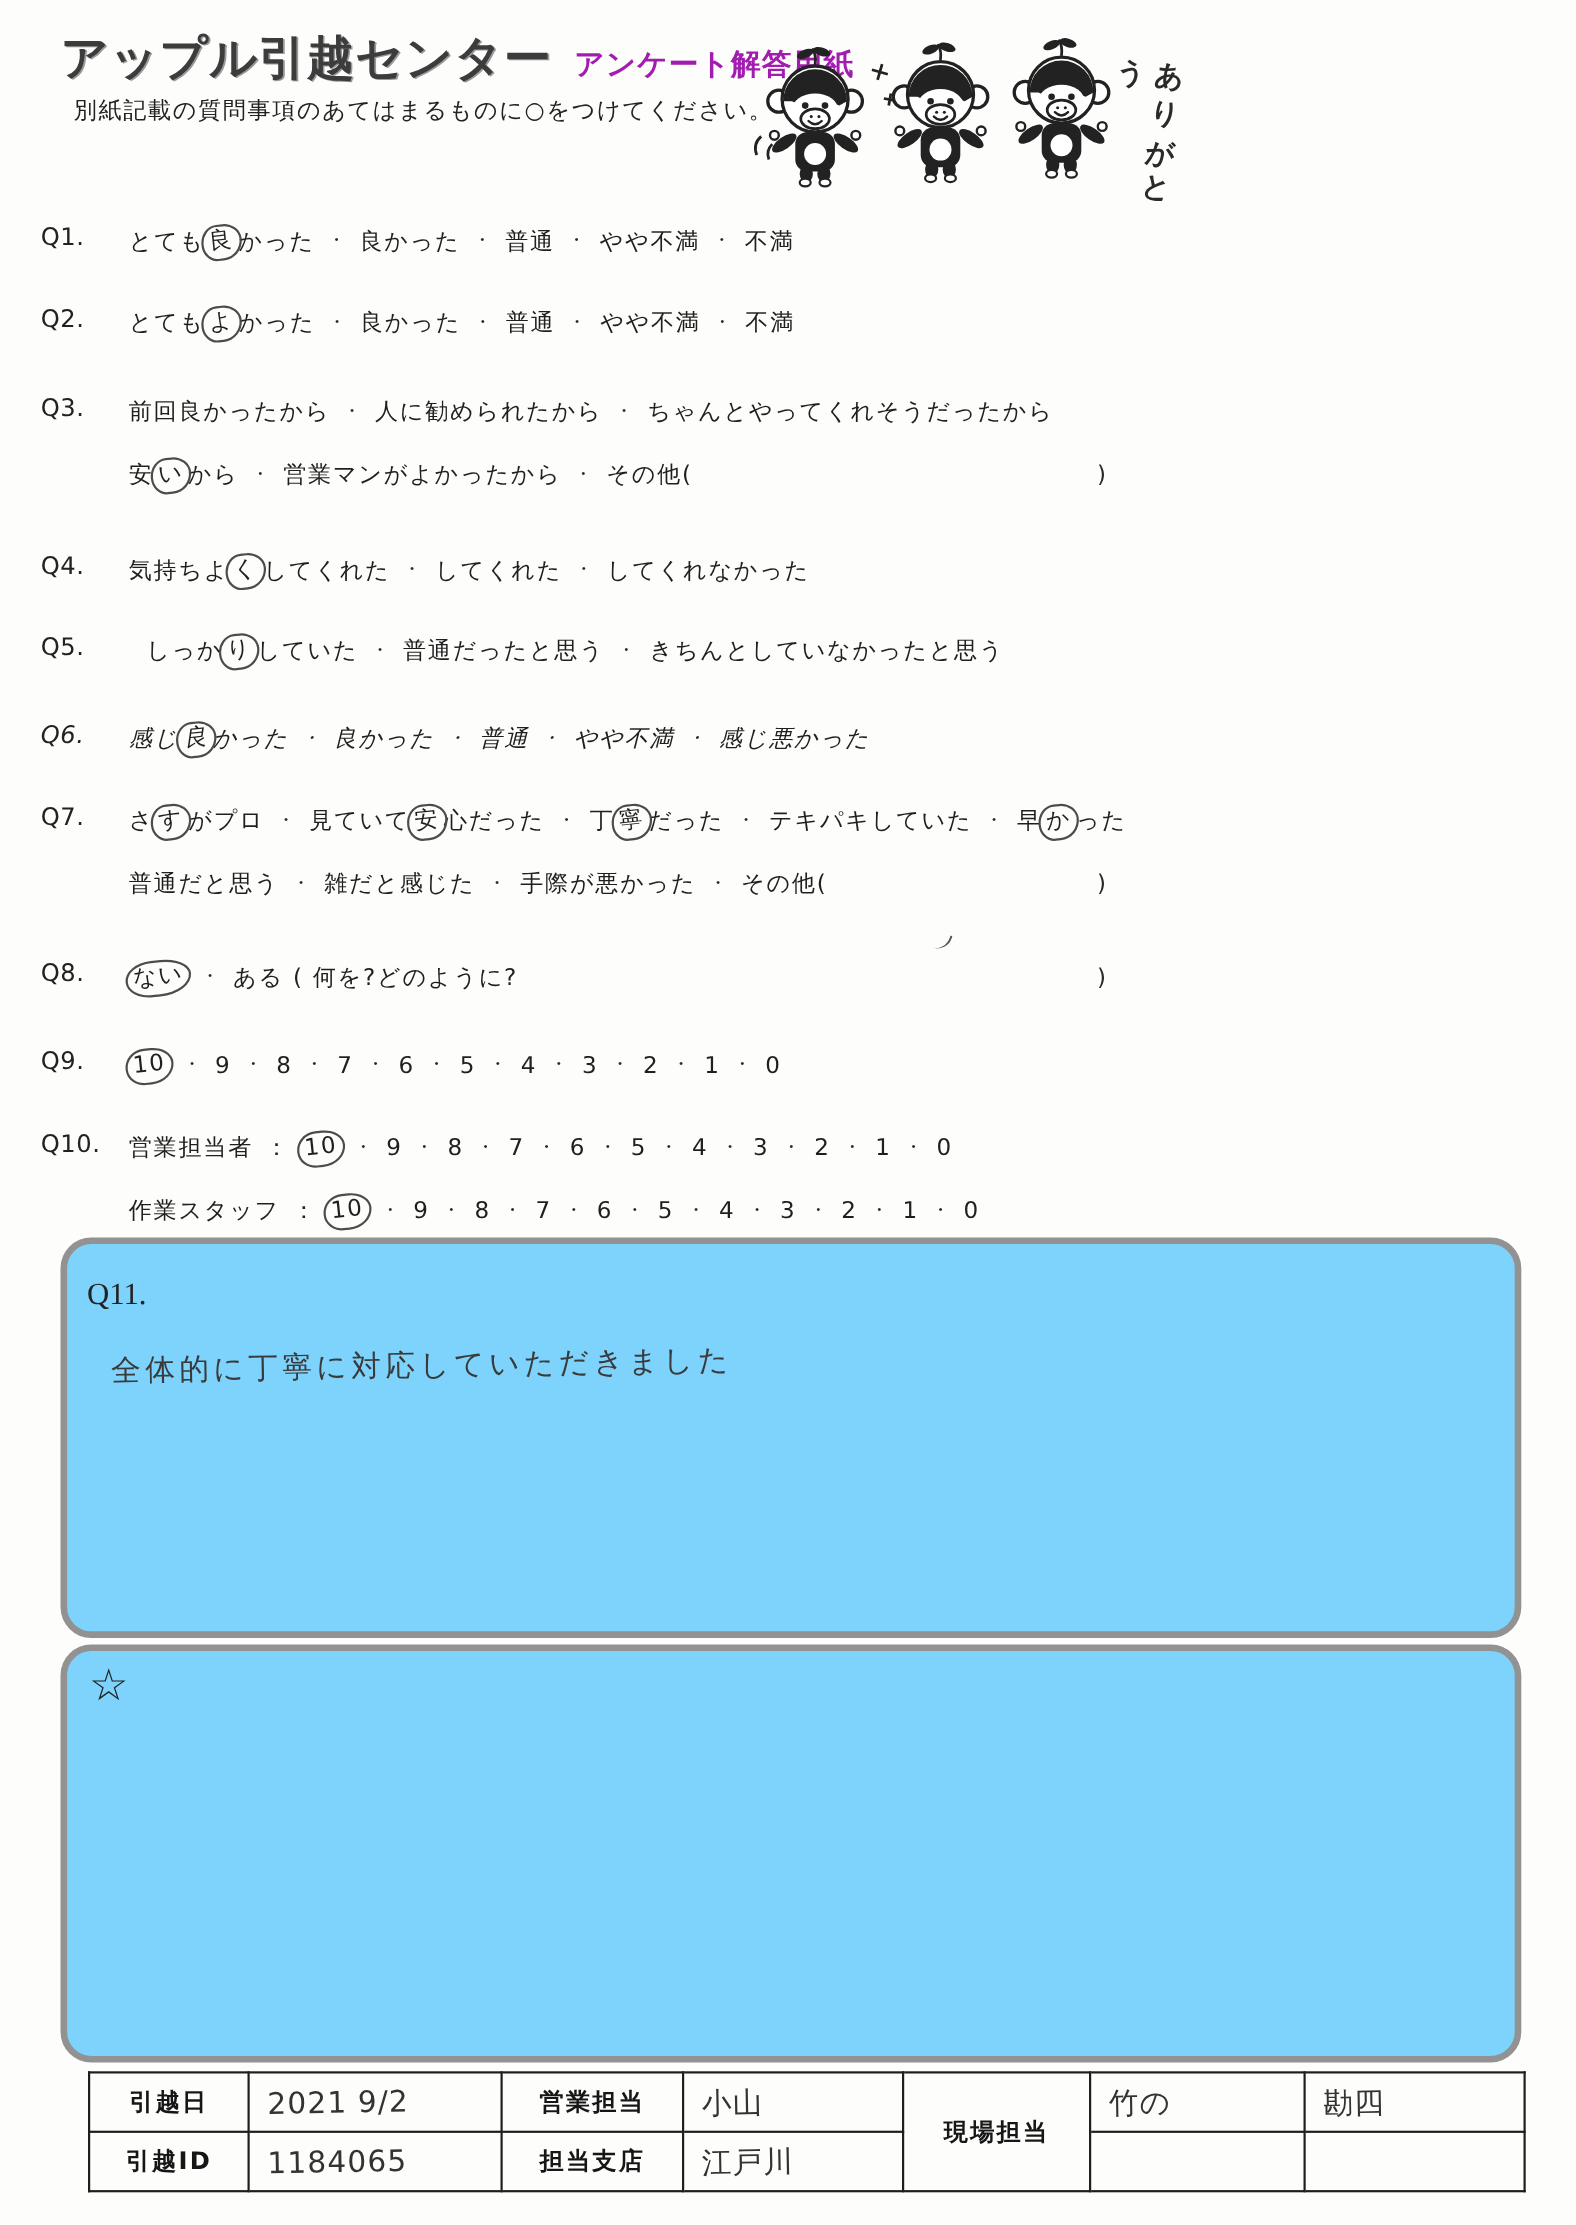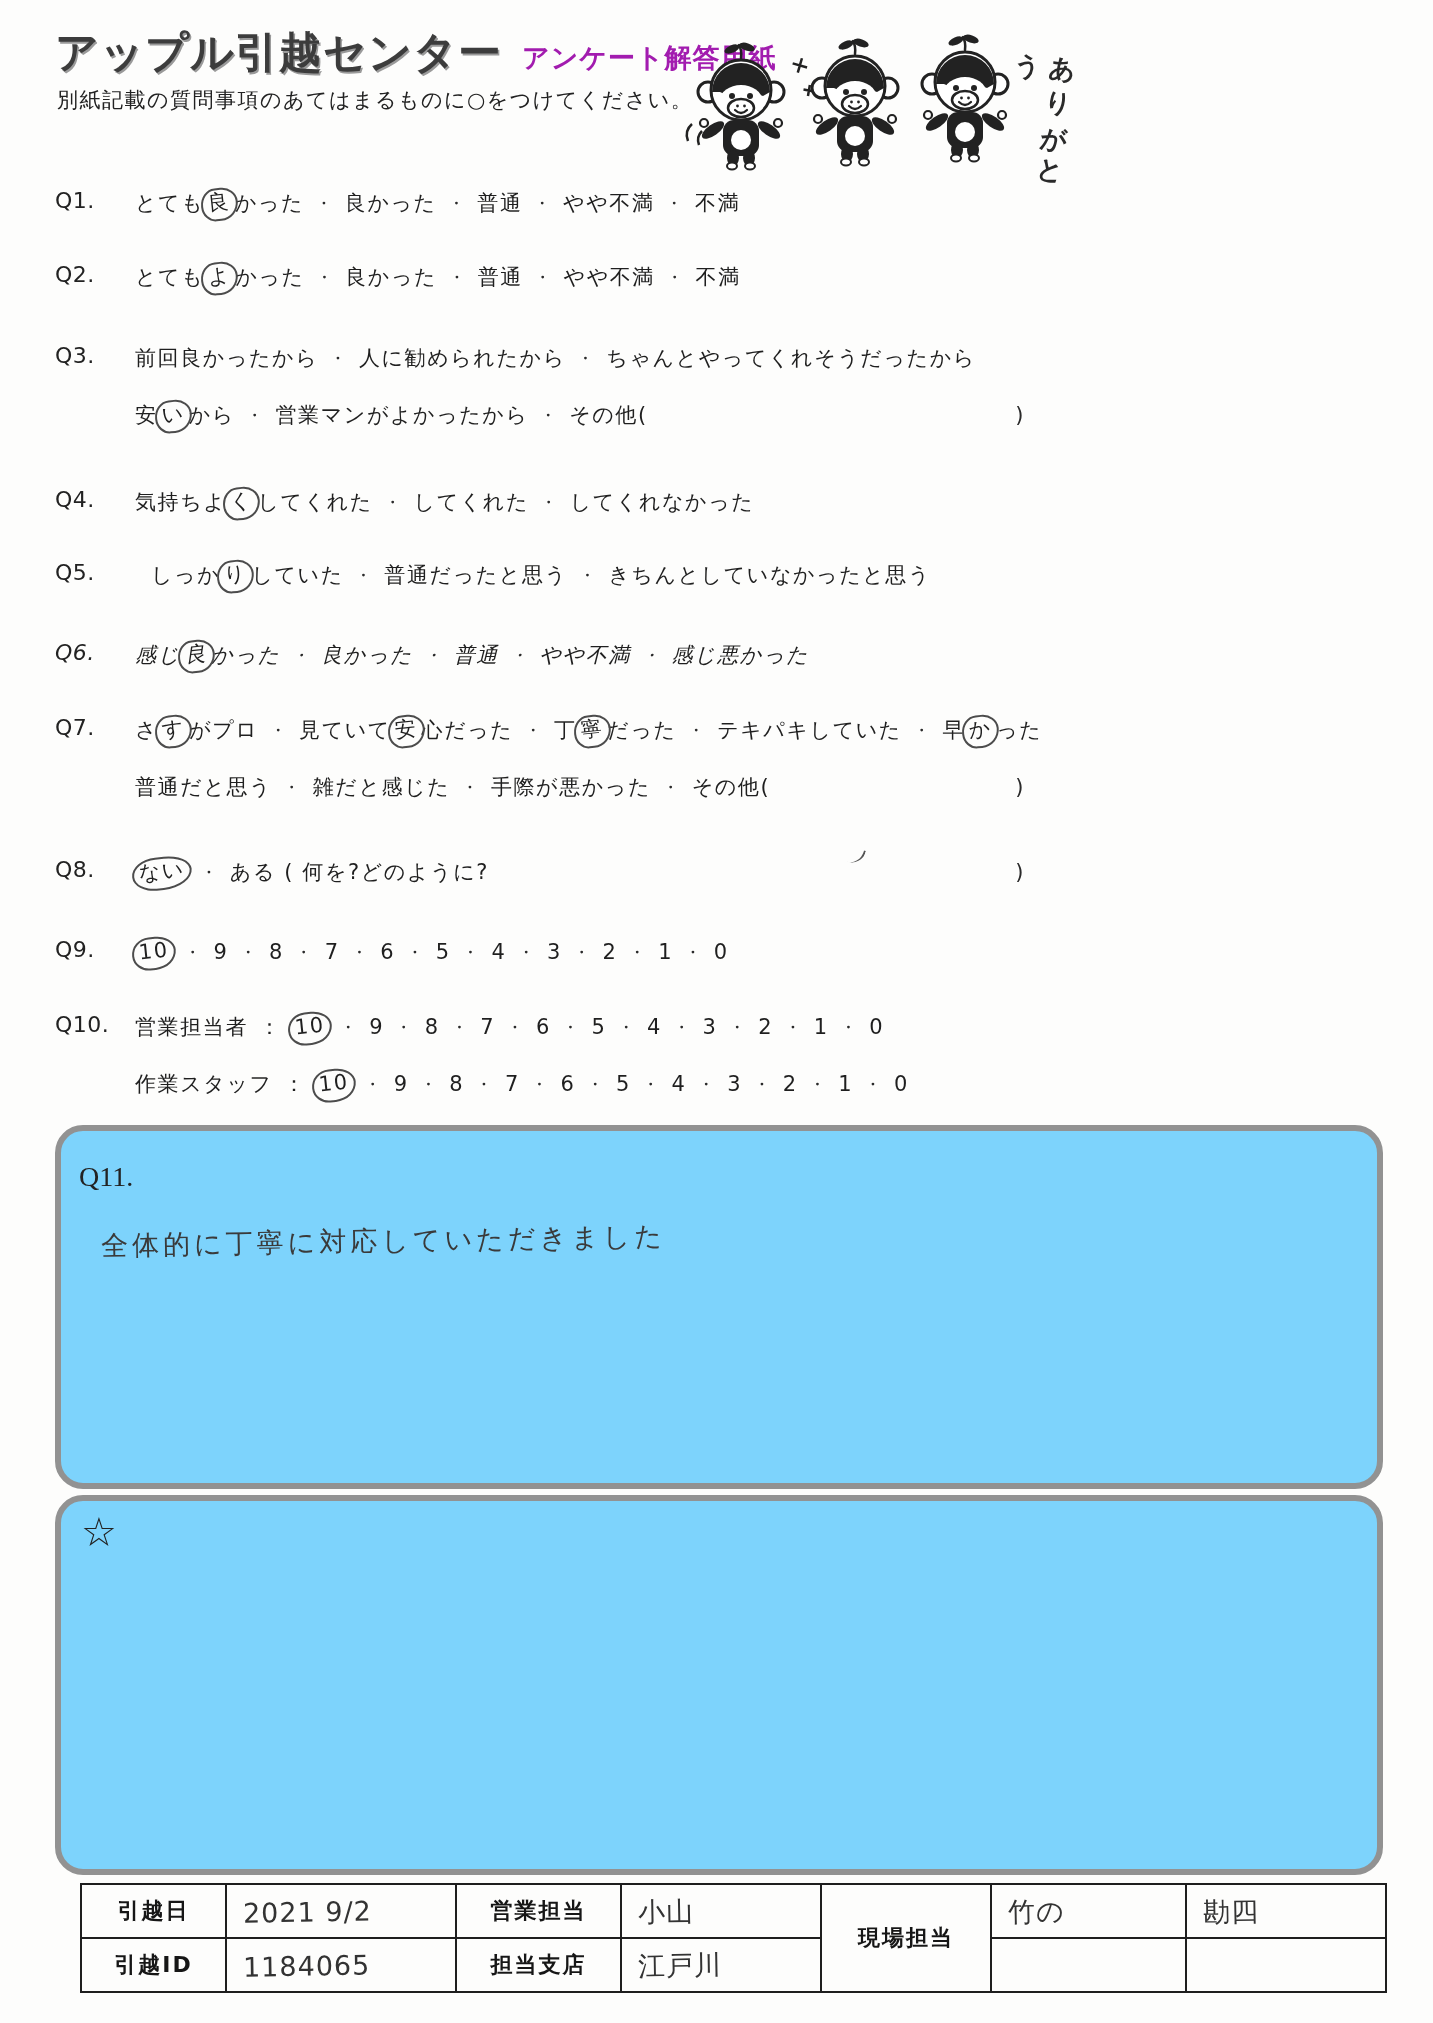--- a/index.html
+++ b/index.html
@@ -11,31 +11,31 @@
     color:#1c1c1c;
     overflow:hidden;
   }
   
   .header{position:absolute;left:55px;top:24px;display:flex;align-items:baseline;gap:20px;white-space:nowrap;}
   .brand{
     font-size:43px;font-weight:900;color:#3c3c3c;letter-spacing:1px;
     text-shadow:1.5px 1.5px 0 #9a9a9a;
   }
   .formtitle{font-size:27px;font-weight:700;color:#a21caf;letter-spacing:1px;}
-  .instruction{position:absolute;left:57px;top:86px;font-size:21px;letter-spacing:1.5px;color:#222;}
+  .instruction{position:absolute;left:67px;top:86px;font-size:21px;letter-spacing:1.5px;color:#222;}
   
   .monkeys{position:absolute;left:682px;top:28px;}
   .thanks{
     position:absolute;left:1006px;top:36px;height:140px;
     writing-mode:vertical-rl;text-orientation:upright;
     font-size:26px;color:#2a2a2a;letter-spacing:5px;
     transform:rotate(7deg);font-weight:600;
   }
   
-  .q{position:absolute;left:55px;display:flex;align-items:flex-start;}
+  .q{position:absolute;left:37px;display:flex;align-items:flex-start;margin-top:16px;}
   .qid{flex:0 0 80px;width:80px;font-size:22px;letter-spacing:.5px;color:#222;}
   .qlines{width:890px;}
   .qline{display:flex;align-items:center;font-size:21px;letter-spacing:1.6px;line-height:30px;white-space:nowrap;color:#1f1f1f;}
   .qline + .qline{margin-top:27px;}
   .sep{margin:0 11px;font-size:17px;color:#2a2a2a;}
   .colon{margin:0 9px;}
   .slabel{margin-right:2px;}
   .tailp{margin-left:auto;color:#2a2a2a;}
   .circ{
     display:inline-block;

